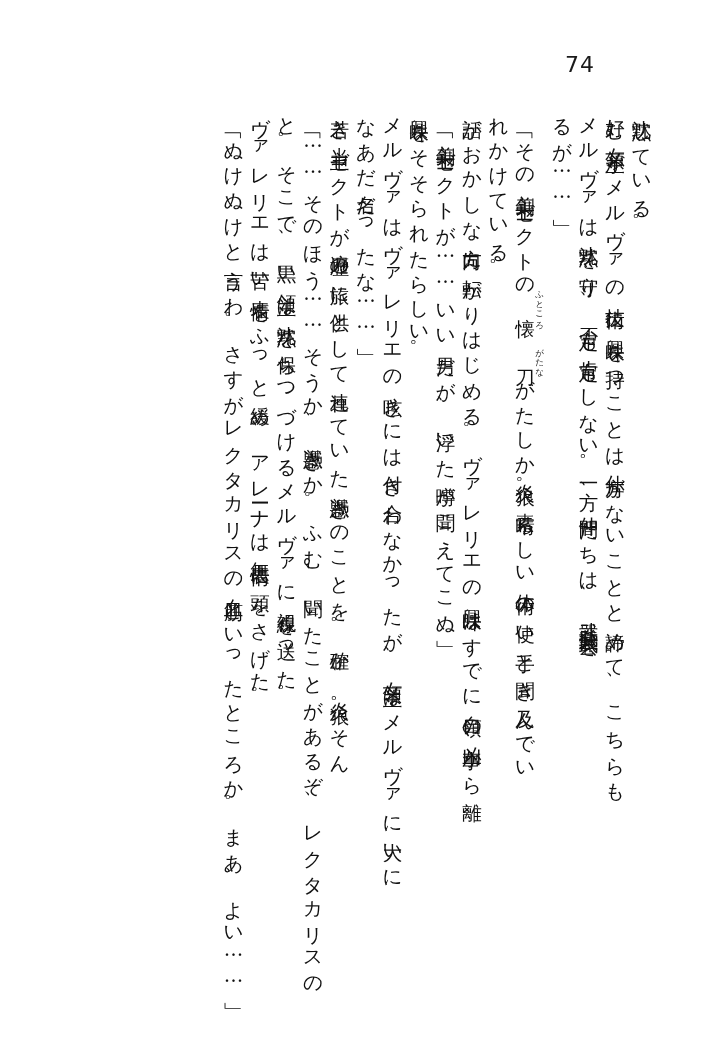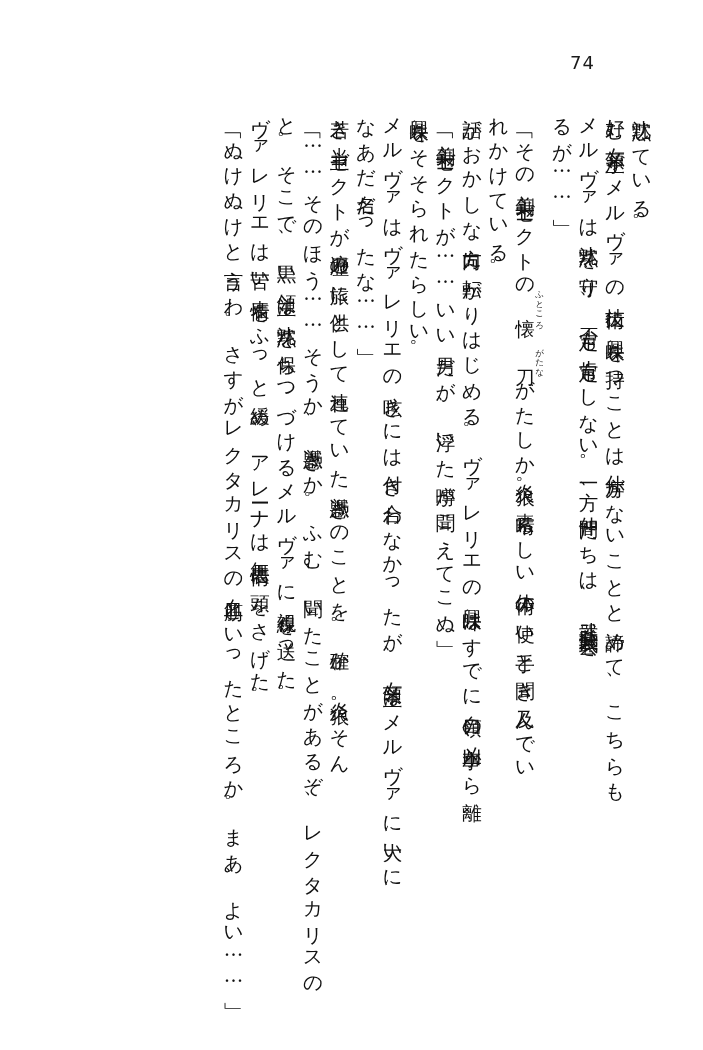--- a/index.html
+++ b/index.html
@@ -21,21 +21,21 @@
     left: 0;
     top: 0;
     width: 703px;
     height: 1050px;
   }
 
   .page-number {
     position: absolute;
     top: 52px;
     right: 108px;
-    font-size: 18px;
+    font-size: 22px;
     letter-spacing: 1px;
     color: #1a1a1a;
     font-family: "DejaVu Sans", "Liberation Sans", sans-serif;
   }
 
   
   .text-block {
     position: absolute;
     top: 104px;
     right: 52px;

